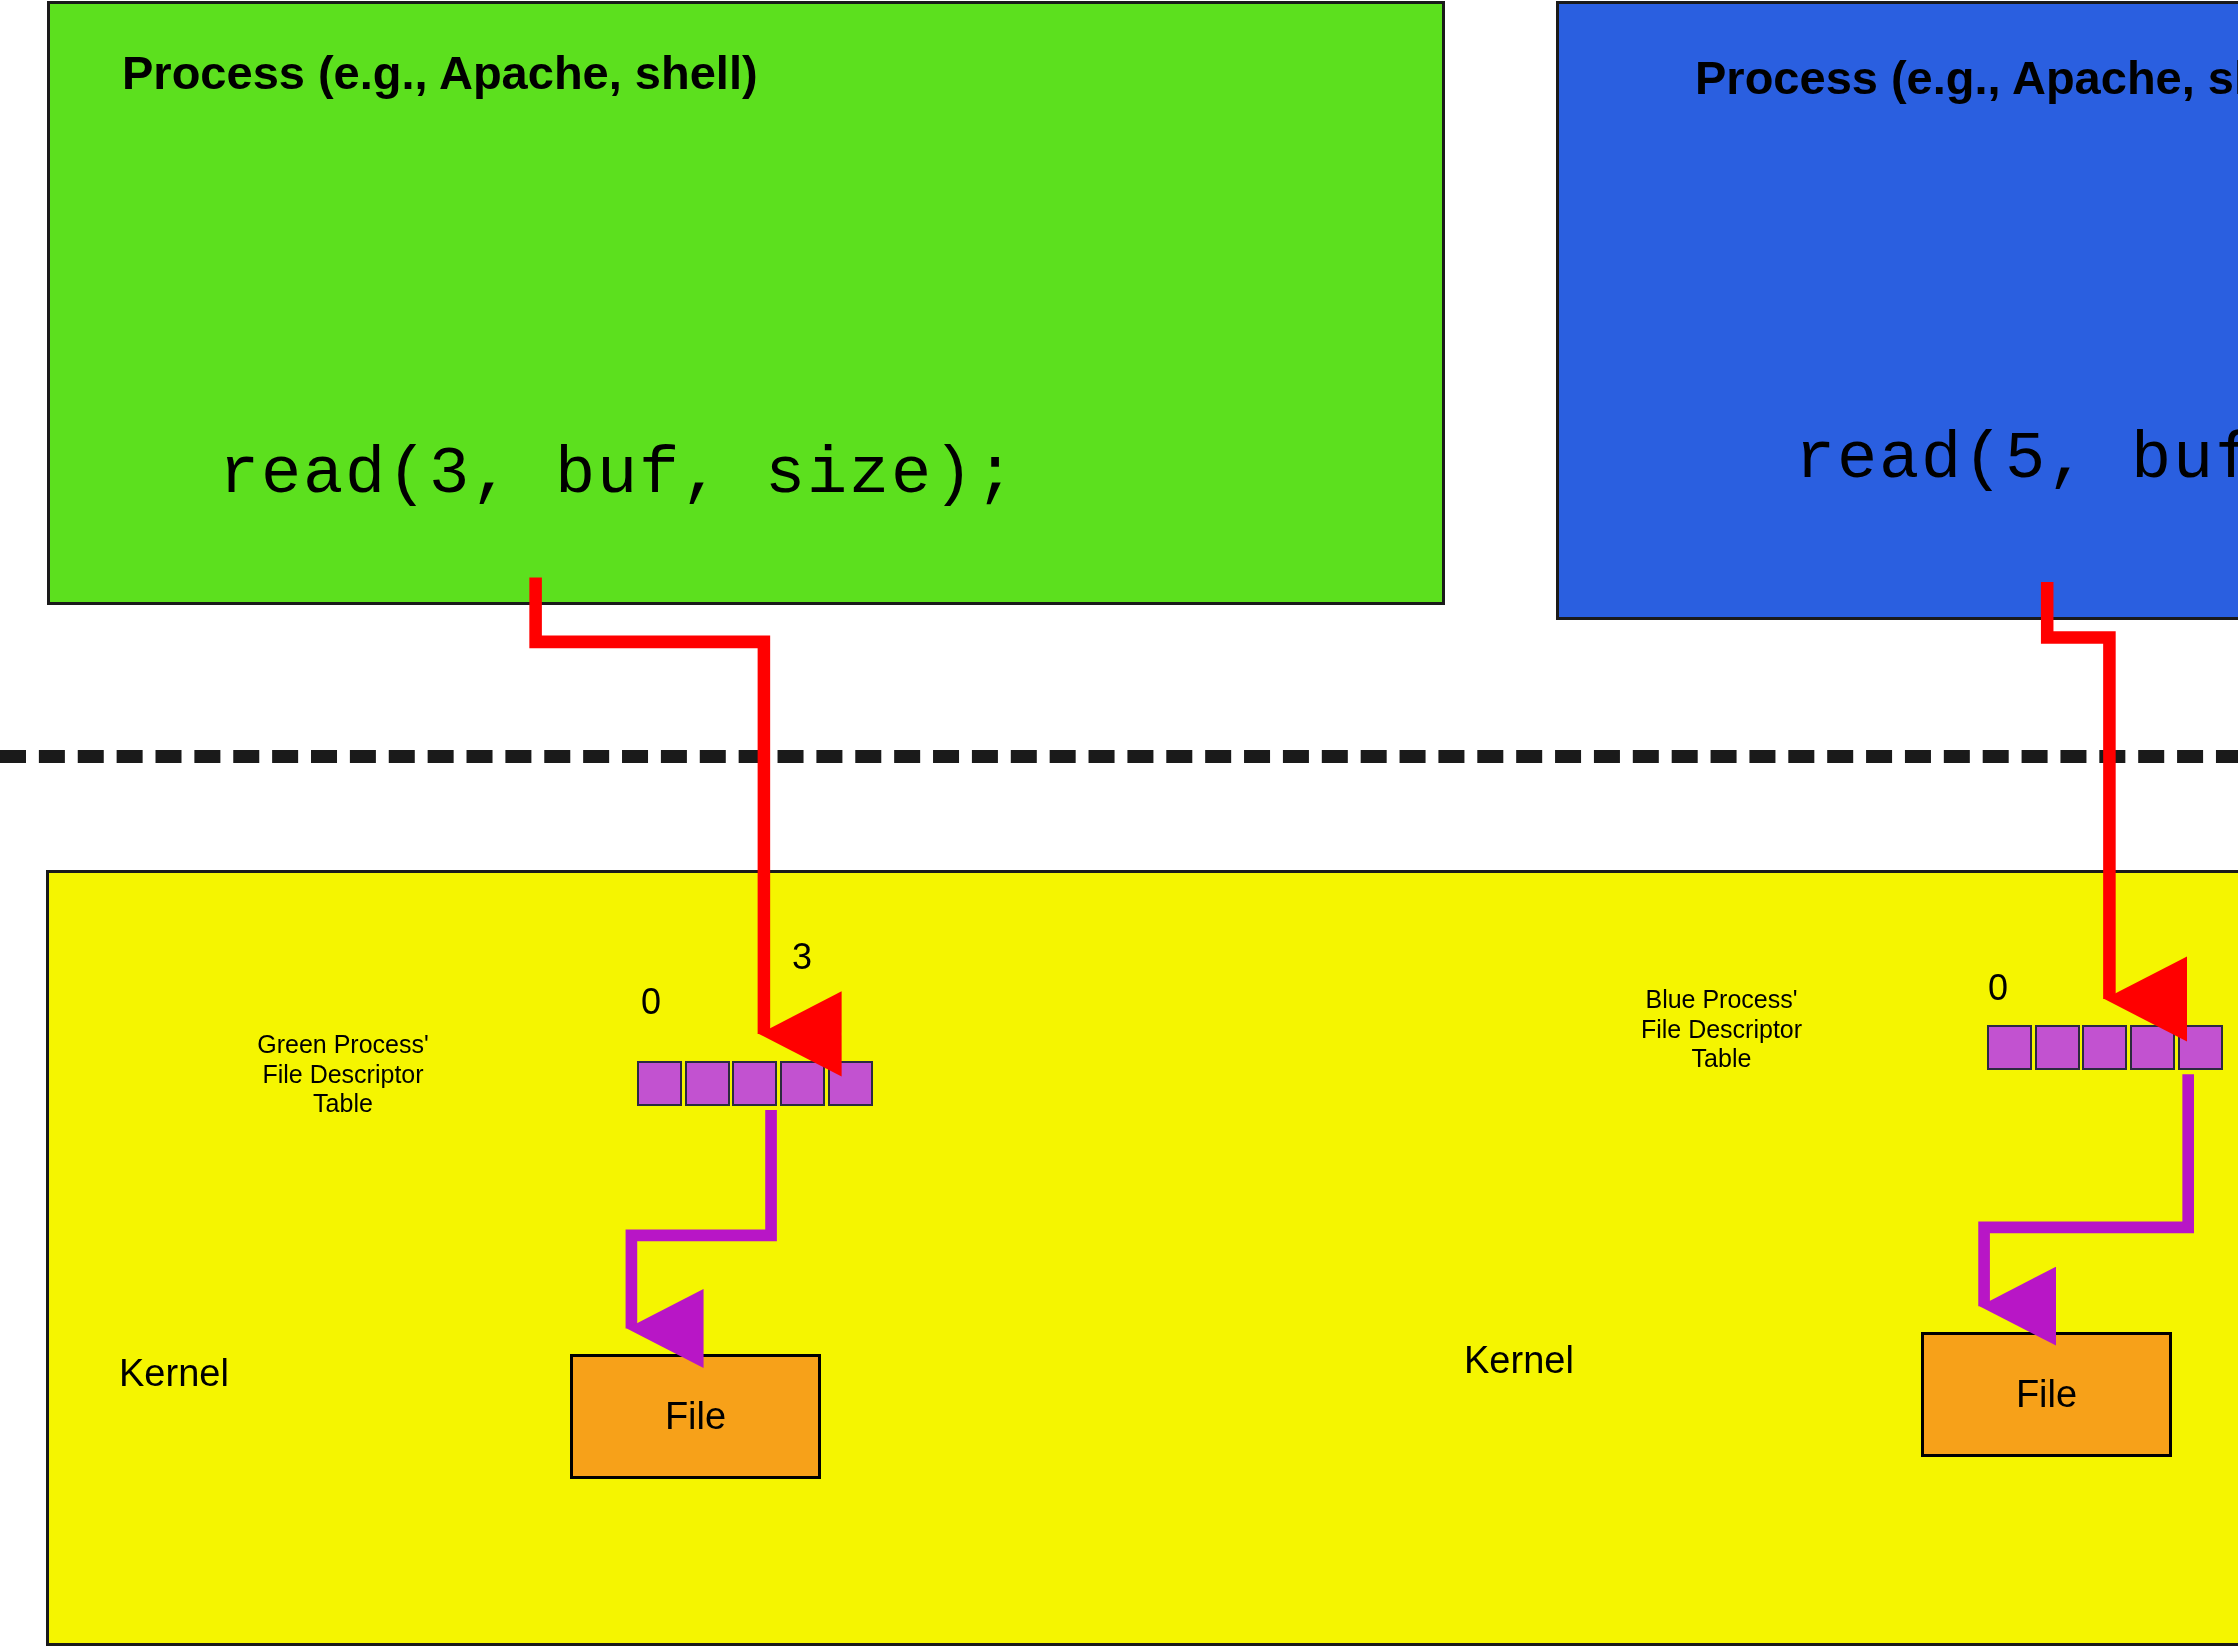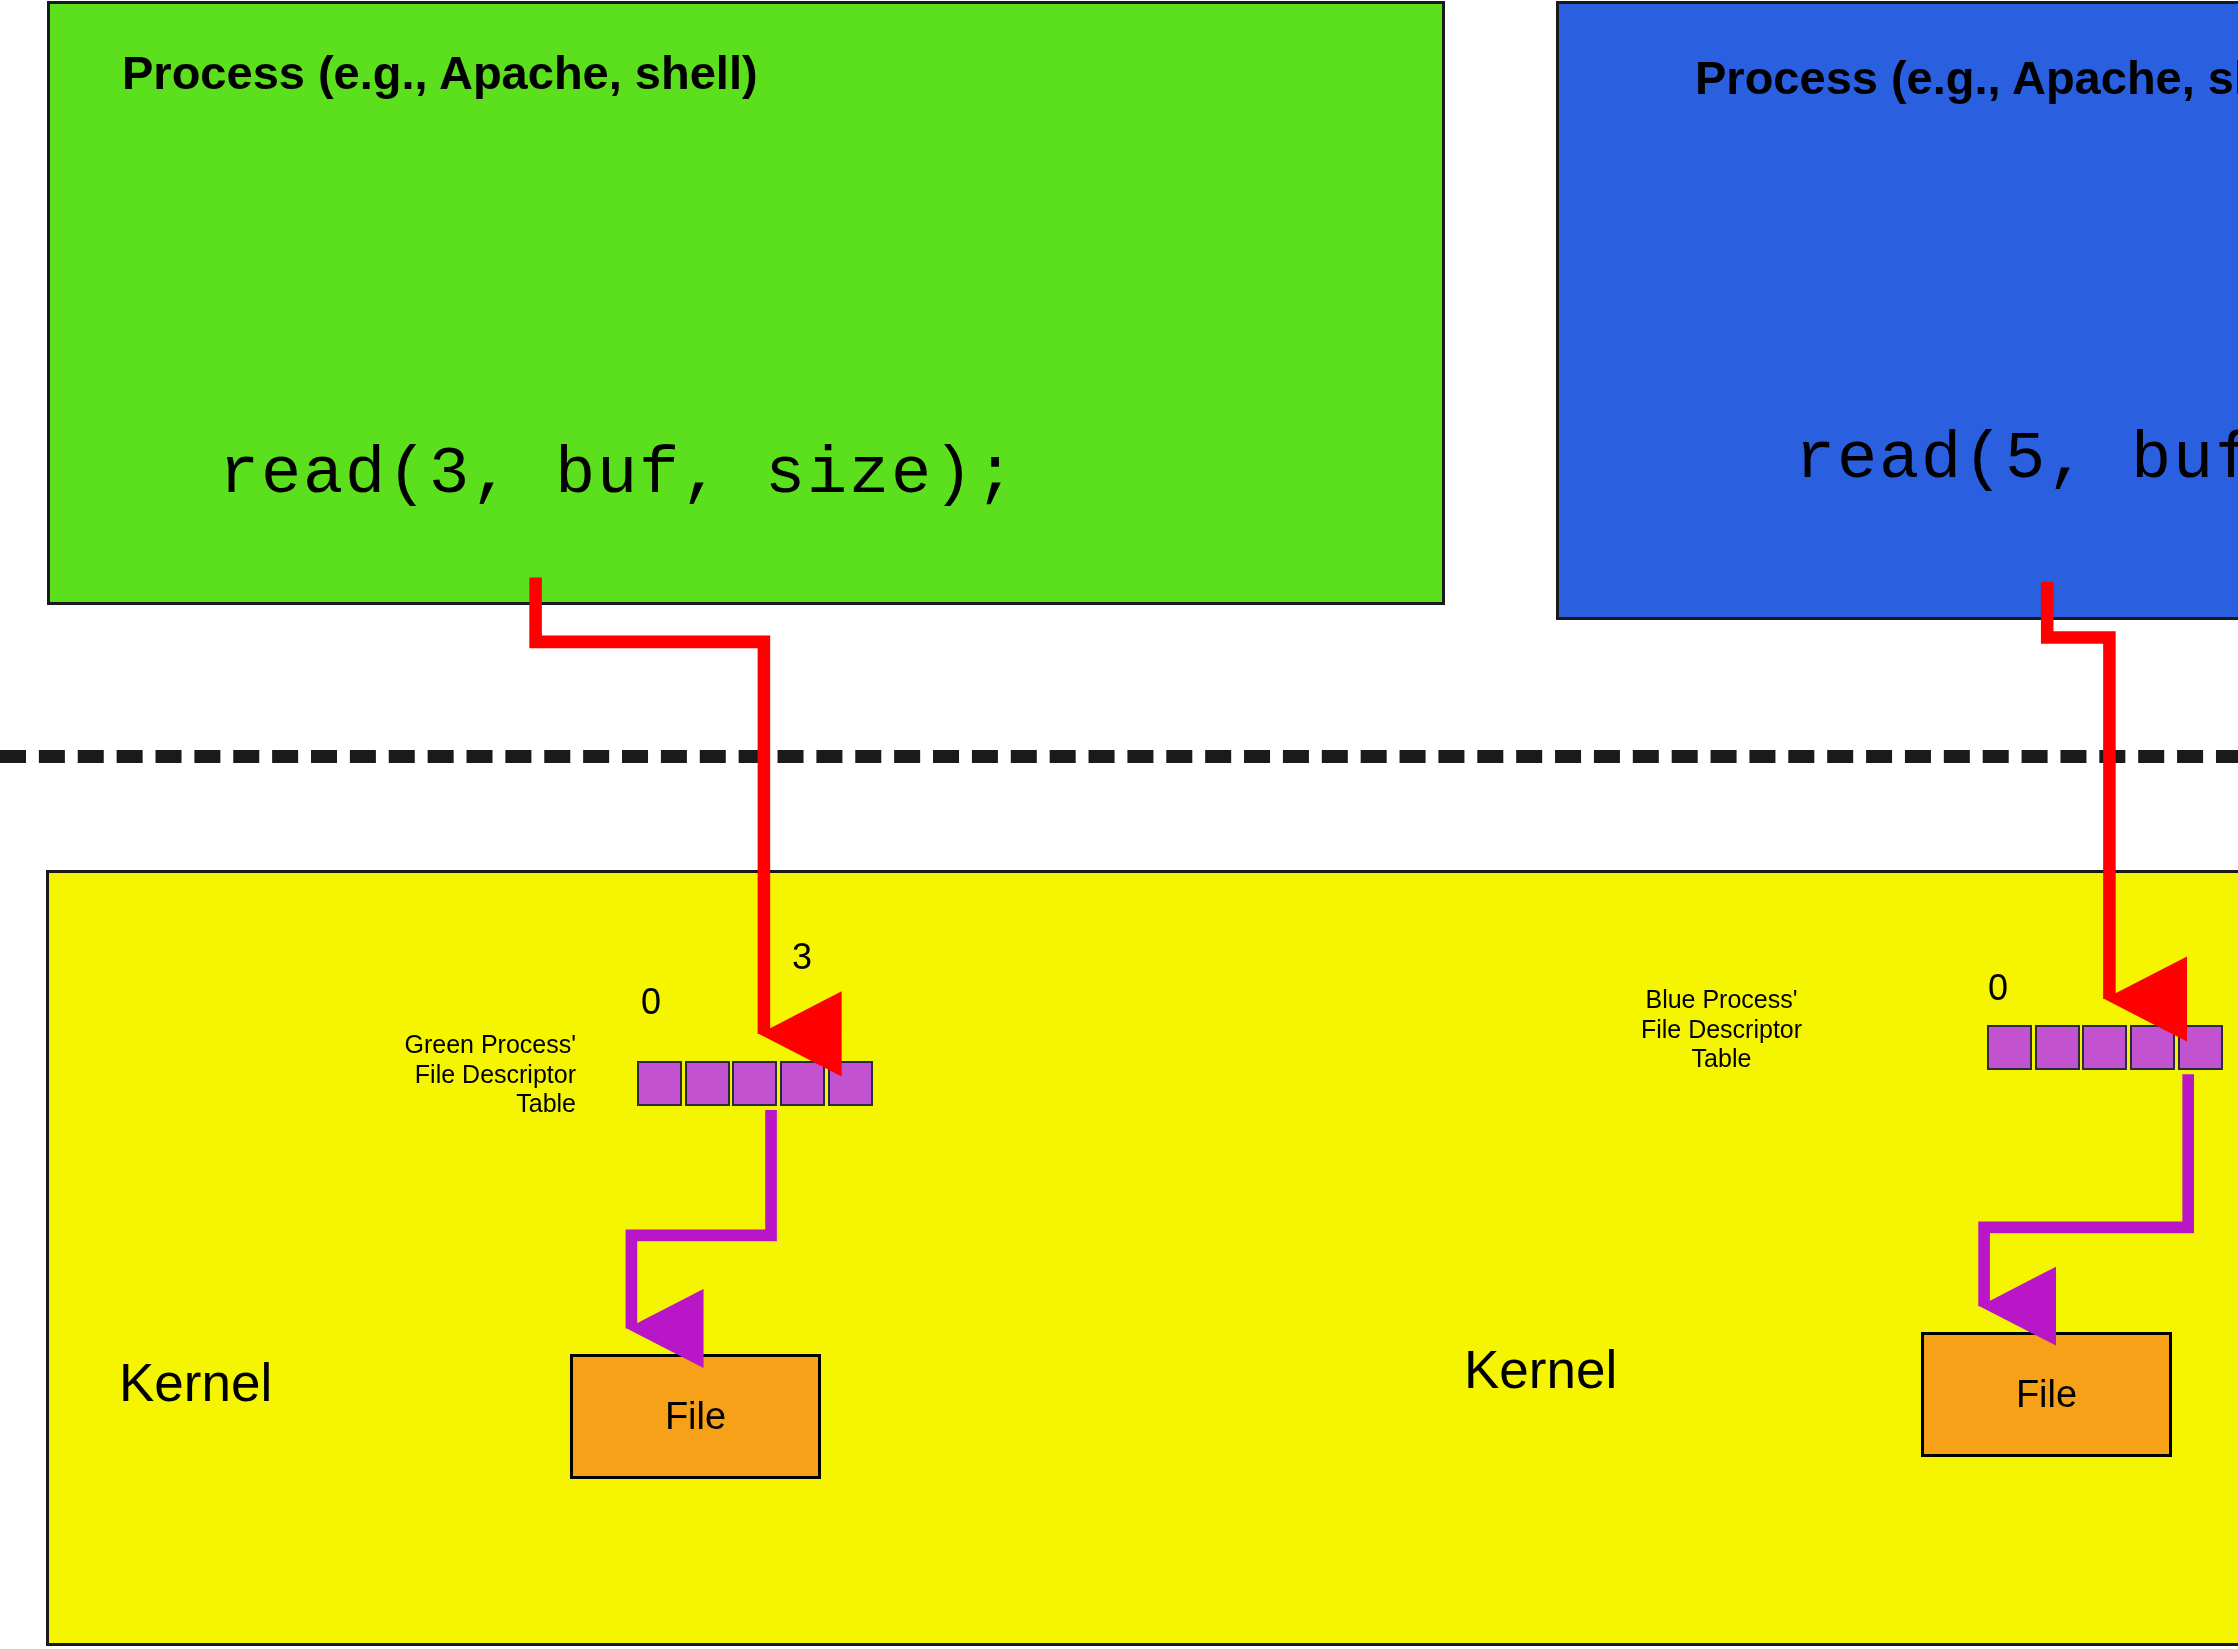--- a/index.html
+++ b/index.html
@@ -14,21 +14,21 @@
               font-family:"Liberation Sans",sans-serif;font-weight:bold;}
   .proc-call{position:absolute;font-size:67px;color:#000;white-space:nowrap;
              font-family:"Liberation Mono",monospace;letter-spacing:1.8px;}
 
   #kernel-boundary-line{position:absolute;left:0;top:750px;width:3175px;height:0;
       border-top:13.4px dashed #1a1a1a;}
 
   #kernel-box{position:absolute;left:46px;top:870px;width:2755px;height:776px;
       box-sizing:border-box;border:3.6px solid #1a1a1a;background:#F5F500;}
 
-  .kernel-label{position:absolute;font-size:53px;color:#000;white-space:nowrap;}
+  .kernel-label{position:absolute;font-size:38px;color:#000;white-space:nowrap;}
 
   .fdt-caption{position:absolute;text-align:center;font-size:25px;line-height:1.18;
       color:#000;white-space:nowrap;}
 
   .fd-table{position:absolute;display:flex;}
   .fd-cell{width:45px;height:45px;box-sizing:border-box;
       background:#C252D0;border:2.7px solid #2b2b40;margin-right:2.7px;}
   .fd-cell:last-child{margin-right:0;}
 
   .fd-index{position:absolute;font-size:36px;color:#000;white-space:nowrap;}
@@ -55,21 +55,21 @@
   <div class="proc-title" style="left:1695px;top:50px;">Process (e.g., Apache, shell)</div>
   <div class="proc-call" style="left:1795px;top:421px;">read(5, buf, size);</div>
 
   <div id="kernel-boundary-line"></div>
 
   <div id="kernel-box"></div>
 
   <div class="kernel-label" style="left:119px;top:1352px;">Kernel</div>
   <div class="kernel-label" style="left:1464px;top:1339px;">Kernel</div>
 
-  <div class="fdt-caption" style="left:164px;top:1030px;width:412px;text-align:right;">
+  <div class="fdt-caption" style="left:137px;top:1030px;width:412px;">
     <div>Green Process'</div>
     <div>File Descriptor</div>
     <div>Table</div>
   </div>
 
   <div class="fd-index" style="left:641px;top:981px;">0</div>
   <div class="fd-index" style="left:792px;top:936px;">3</div>
 
   <div class="fd-table" style="left:637px;top:1061px;">
     <div class="fd-cell"></div>

